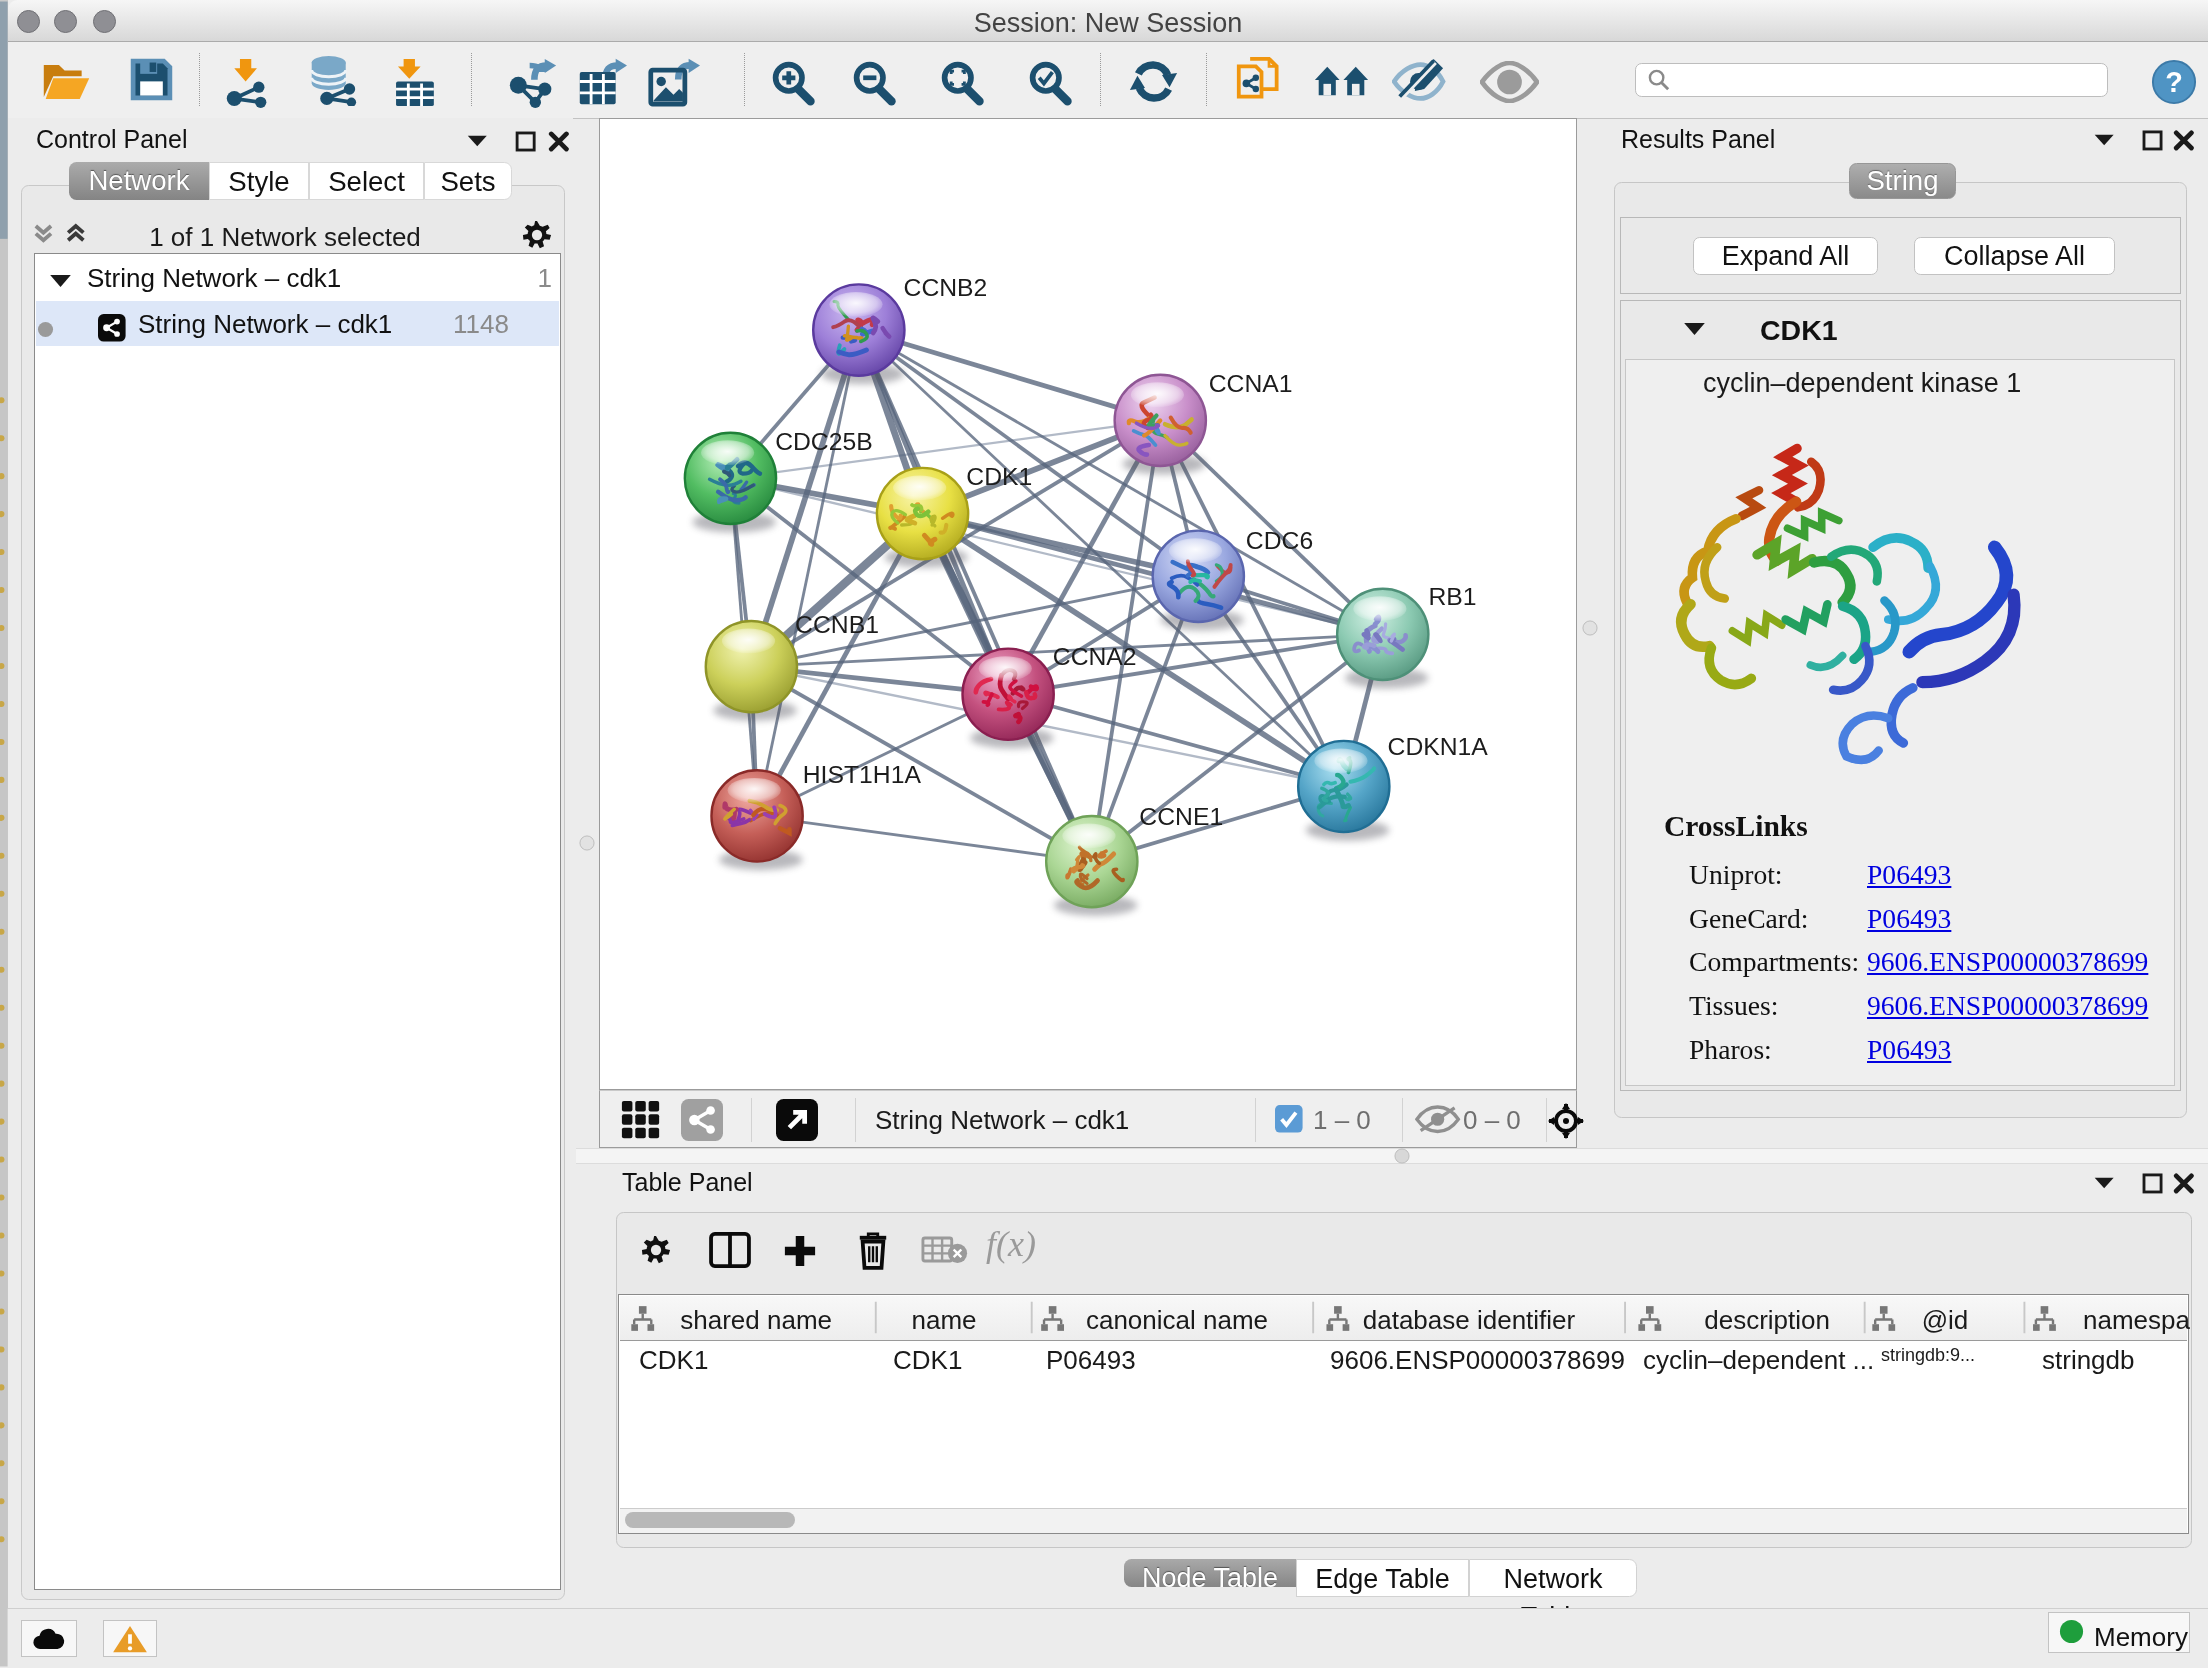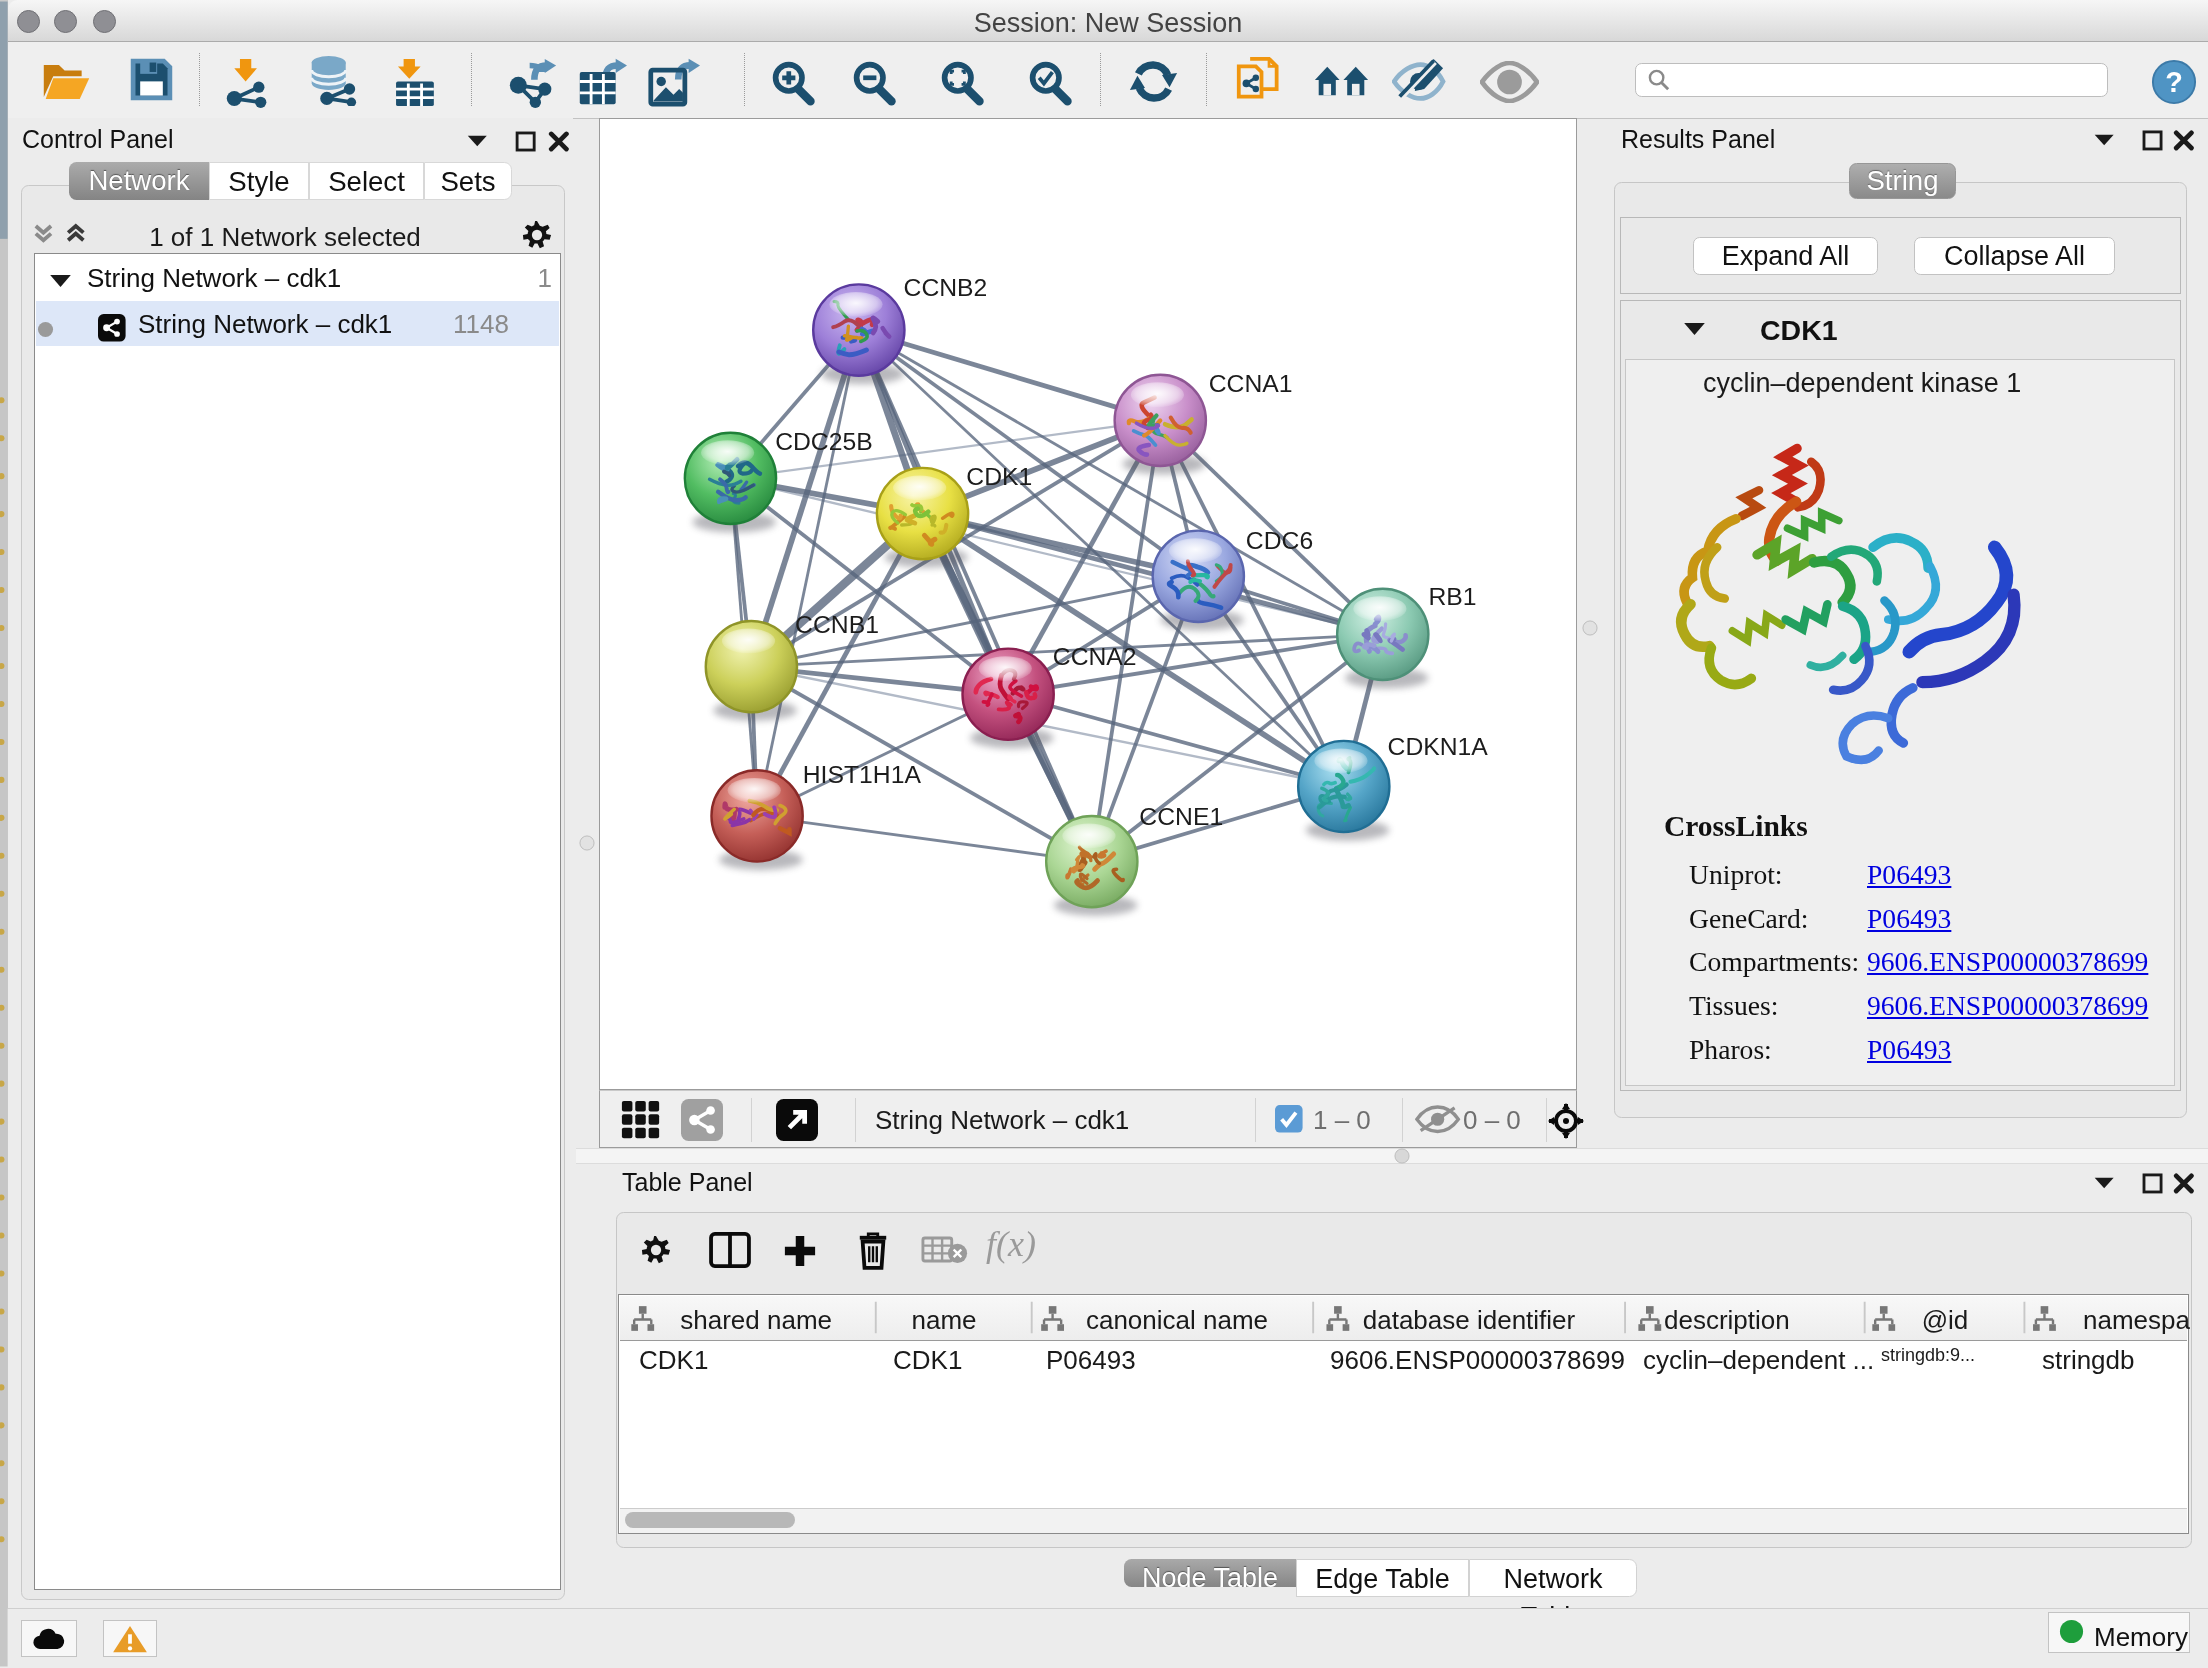--- a/index.html
+++ b/index.html
@@ -160,21 +160,21 @@
 <svg class="abs" style="left:2151px;top:59px;" width="46" height="46" viewBox="0 0 48 48">
 <circle cx="24" cy="24" r="22" fill="#4f94c4" stroke="#3c7aa8" stroke-width="2"></circle>
 <text x="24" y="34" font-size="30" font-weight="bold" fill="#fff" text-anchor="middle" font-family="Liberation Sans">?</text>
 </svg>
 <div id="searchbox" class="abs"></div>
 <svg class="abs" style="left:1647px;top:68px;" width="25" height="25" viewBox="0 0 26 26">
 <circle cx="10" cy="10" r="7" fill="none" stroke="#8a8a8a" stroke-width="2.5"></circle>
 <path d="M15 15 L22 22" stroke="#8a8a8a" stroke-width="3"></path>
 </svg>
 <div id="ctrlpanel" class="abs"></div>
-<div class="abs paneltitle" style="left:22px;top:125px;">Control Panel</div>
+<div class="abs paneltitle" style="left:36px;top:125px;">Control Panel</div>
 <svg class="abs" style="left:464px;top:131px;" width="110" height="21" viewBox="0 0 116 22">
 <path d="M4 5 L24 5 L14 16 Z" fill="#1a1a1a"></path>
 <rect x="56" y="2" width="18" height="18" fill="none" stroke="#1a1a1a" stroke-width="3"></rect>
 <path d="M92 3 L108 19 M108 3 L92 19" stroke="#1a1a1a" stroke-width="5" stroke-linecap="round"></path>
 </svg>
 <div class="abs tab" style="z-index:3;left:69px;top:162px;width:140px;height:38px;background:linear-gradient(#ababab,#848484);border-radius:7.6px 0 0 7.6px;color:#fff;line-height:38px;text-shadow:0 -1px 1px #555;">Network</div>
 <div class="abs tab" style="z-index:3;left:209px;top:162px;width:100px;height:38px;background:#fff;border:1px solid #d8d8d8;color:#111;line-height:38px;">Style</div>
 <div class="abs tab" style="z-index:3;left:309px;top:162px;width:115px;height:38px;background:#fff;border:1px solid #d8d8d8;color:#111;line-height:38px;">Select</div>
 <div class="abs tab" style="z-index:3;left:424px;top:162px;width:88px;height:38px;background:#fff;border:1px solid #d8d8d8;border-radius:0 7.6px 7.6px 0;color:#111;line-height:38px;">Sets</div>
 <div id="cp_box" class="abs"></div>
@@ -694,21 +694,21 @@
     <use href="#tri" x="445" y="1"></use>
     <use href="#tri" x="745" y="1"></use>
     <use href="#tri" x="1073" y="1"></use>
     <use href="#tri" x="1319" y="1"></use>
     <use href="#tri" x="1488" y="1"></use>
 </svg>
 <div class="abs" style="left:666px;top:1305px;width:166px;text-align:right;font-size:26px;color:#1a1a1a;">shared name</div>
 <div class="abs" style="left:880px;top:1305px;width:128px;text-align:center;font-size:26px;color:#1a1a1a;">name</div>
 <div class="abs" style="left:1070px;top:1305px;width:214px;text-align:center;font-size:26px;color:#1a1a1a;">canonical name</div>
 <div class="abs" style="left:1355px;top:1305px;width:228px;text-align:center;font-size:26px;color:#1a1a1a;">database identifier</div>
-<div class="abs" style="left:1664px;top:1305px;width:166px;text-align:left;font-size:26px;color:#1a1a1a;">description</div>
+<div class="abs" style="left:1664px;top:1305px;width:166px;text-align:right;font-size:26px;color:#1a1a1a;">description</div>
 <div class="abs" style="left:1902px;top:1305px;width:86px;text-align:center;font-size:26px;color:#1a1a1a;">@id</div>
 <div class="abs" style="left:2083px;top:1305px;width:107px;font-size:26px;color:#1a1a1a;overflow:hidden;white-space:nowrap;">namespace</div>
 <div class="abs" style="left:639px;top:1345px;font-size:26px;color:#1a1a1a;">CDK1</div>
 <div class="abs" style="left:893px;top:1345px;font-size:26px;color:#1a1a1a;">CDK1</div>
 <div class="abs" style="left:1046px;top:1345px;font-size:26px;color:#1a1a1a;">P06493</div>
 <div class="abs" style="left:1330px;top:1345px;font-size:26px;color:#1a1a1a;">9606.ENSP00000378699</div>
 <div class="abs" style="left:1643px;top:1345px;font-size:26px;color:#1a1a1a;">cyclin–dependent ...</div>
 <div class="abs" style="left:1881px;top:1345px;font-size:18px;color:#1a1a1a;">stringdb:9...</div>
 <div class="abs" style="left:2042px;top:1345px;font-size:26px;color:#1a1a1a;">stringdb</div>
 <div class="abs" style="left:620px;top:1508px;width:1567px;height:25px;background:#f2f2f2;border-top:1px solid #cccccc;box-sizing:border-box;"></div>

